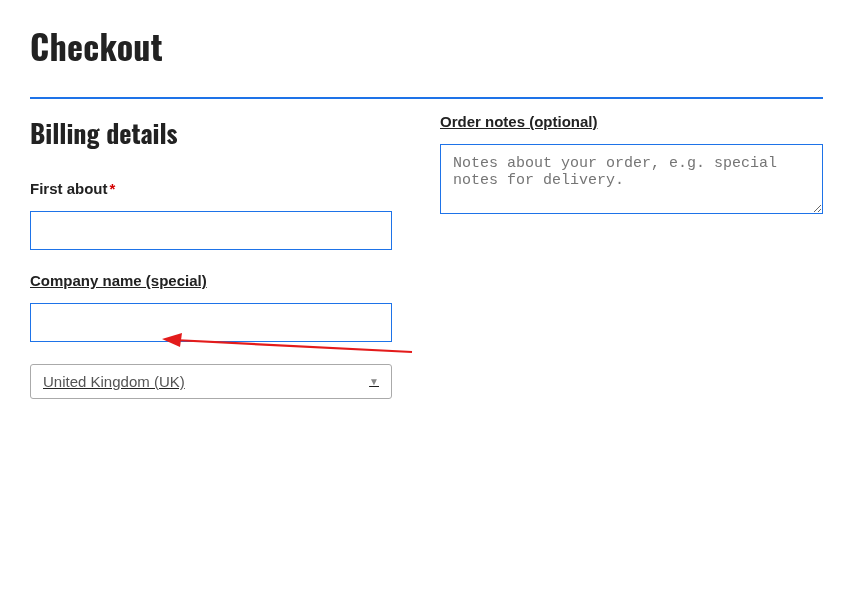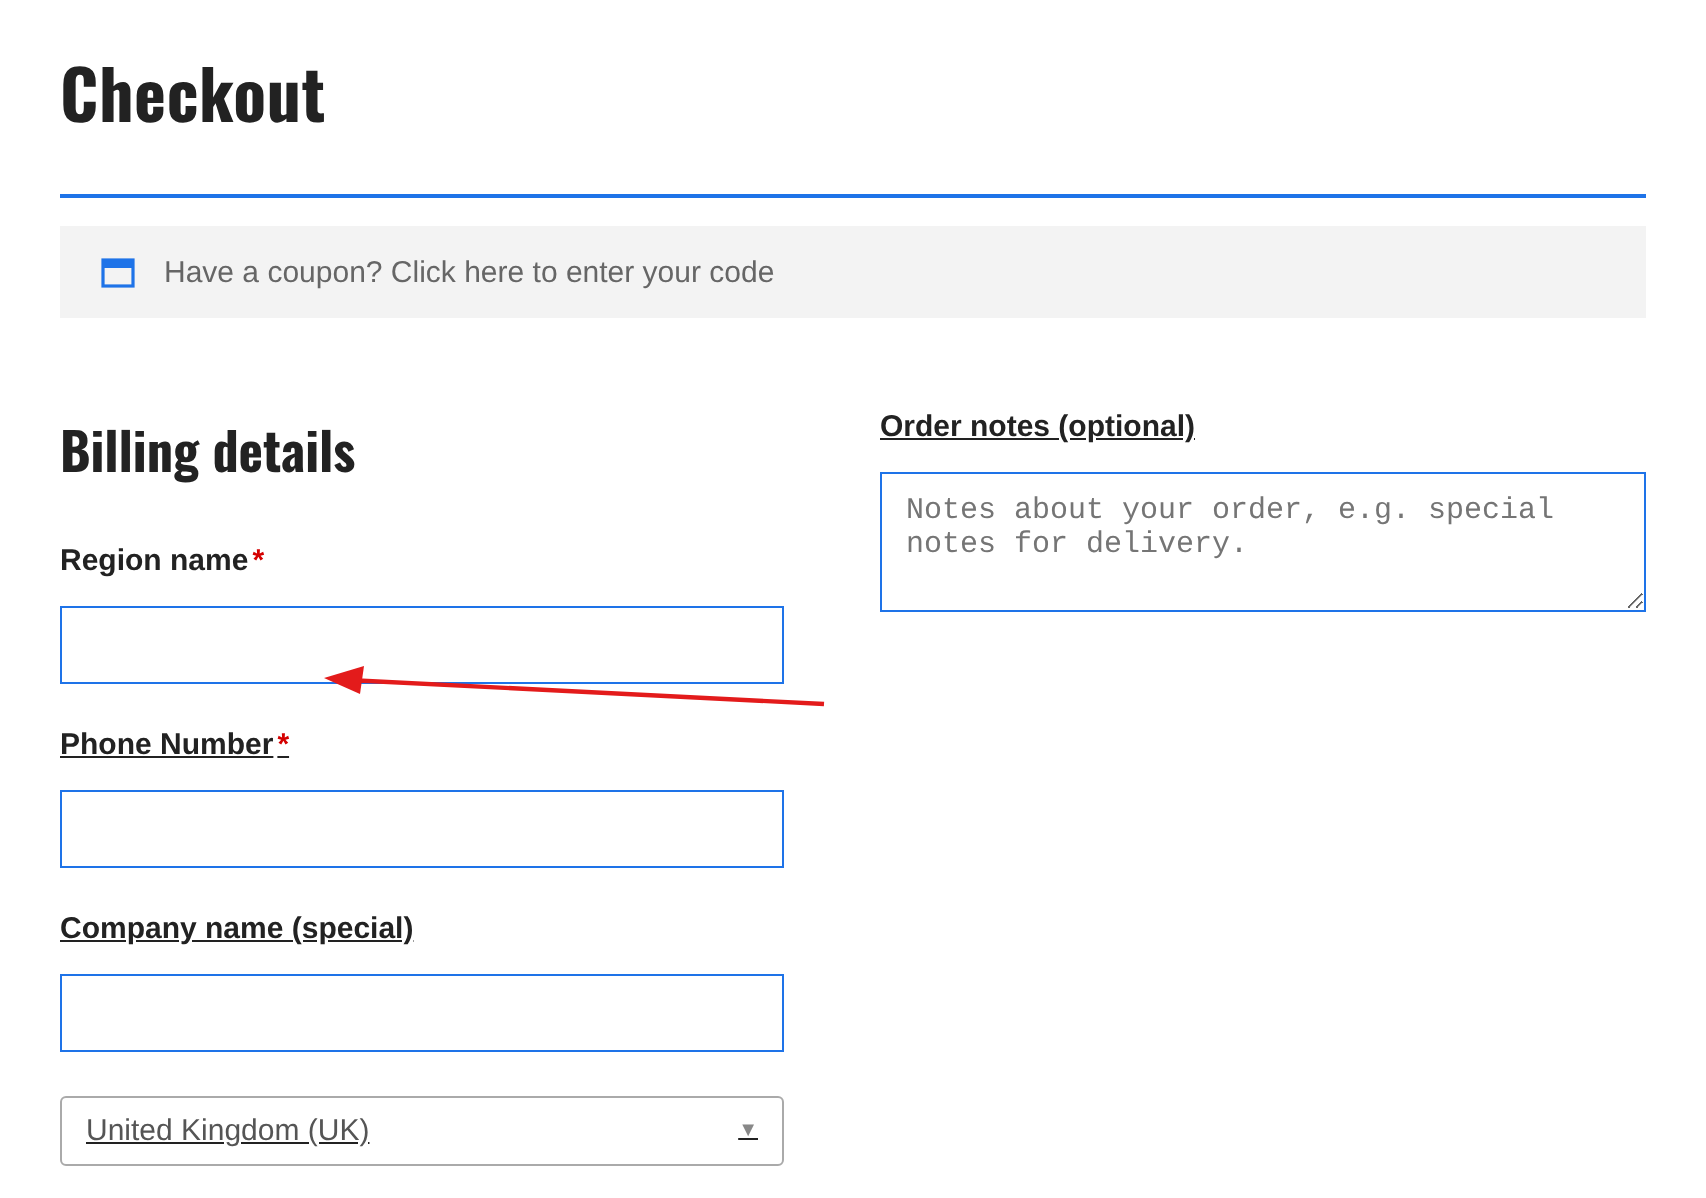--- a/index.html
+++ b/index.html
@@ -115,49 +115,34 @@
     .wrap { position: relative; }
   </style>
 </head>
 <body>
 
 <div class="wrap">
 
   <h1 class="page-title">Checkout</h1>
   <div class="divider"></div>
 
-  <div class="coupon-notice">
-    <span class="icon">
-      <svg width="18" height="18" viewBox="0 0 18 18">
-        <rect x="1.5" y="3" width="15" height="13" fill="none" stroke="#1e73e8" stroke-width="1.6"></rect>
-        <rect x="1.5" y="3" width="15" height="4" fill="#1e73e8"></rect>
-      </svg>
-    </span>
-    <span class="text">Have a coupon? Click here to enter your code</span>
-  </div>
 
   <div class="columns">
     <div class="col-left">
       <h2 class="section-title">Billing details</h2>
 
       <div class="field-row">
         <div class="field">
           <label>
-            <span>Region name</span><span class="required">*</span>
+            <span>First about</span><span class="required">*</span>
           </label>
           <input type="text" value="" style="">
         </div>
       </div>
 
-      <div class="field full" style="margin-bottom:22px; position:relative;">
-        <label>
-          <span>Phone Number</span><span class="required">*</span>
-        </label>
-        <input type="text" value="" style="">
-      </div>
 
       <div class="field full" style="margin-bottom:22px;">
         <label>Company name (special)</label>
         <input type="text" value="" style="">
       </div>
 
       <div class="field full" style="margin-bottom:16px;">
         <div class="select-wrapper">
           <span class="value">United Kingdom (UK)</span>
           <span class="caret">▼</span>

